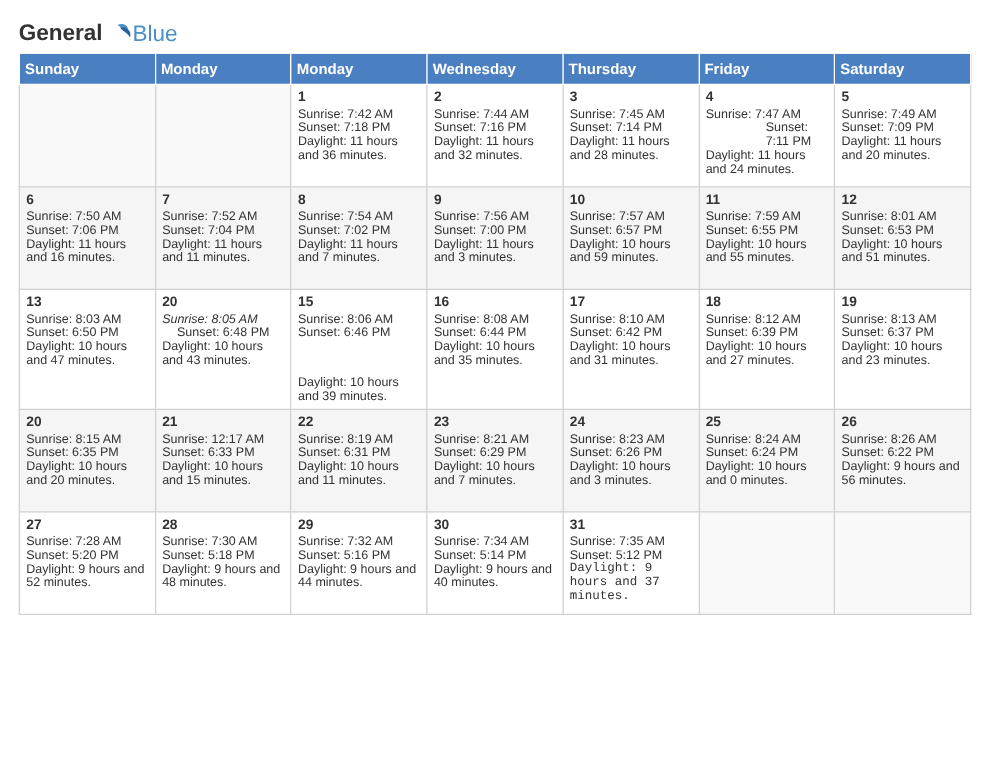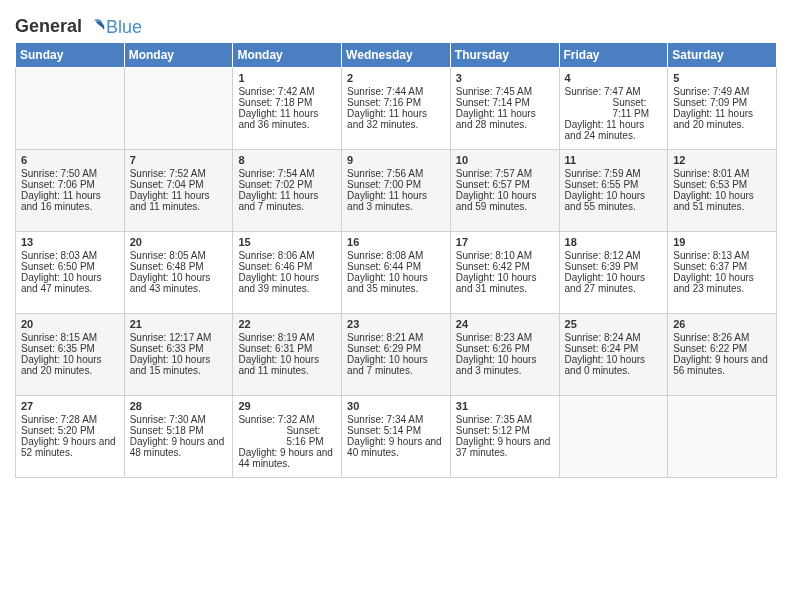--- a/index.html
+++ b/index.html
@@ -184,29 +184,29 @@
       </tr>
       <tr>
         <td>
           <span class="day-num">13</span>
           <span style="display: block;">Sunrise: 8:03 AM</span>
           <span style="display: block;">Sunset: 6:50 PM</span>
           <span style="display: block;">Daylight: 10 hours and 47 minutes.</span>
         </td>
         <td>
           <span class="day-num">20</span>
-          <span style="display: block;">Sunrise: 8:05 AM</span>
-          <span style="display: block;">Sunset: 6:48 PM</span>
+          <span style="display: block; font-style: italic;">Sunrise: 8:05 AM</span>
+          <span style="display: block; text-align: center;">Sunset: 6:48 PM</span>
           <span style="display: block;">Daylight: 10 hours and 43 minutes.</span>
         </td>
         <td>
           <span class="day-num">15</span>
           <span style="display: block;">Sunrise: 8:06 AM</span>
           <span style="display: block;">Sunset: 6:46 PM</span>
-          <span style="display: block;">Daylight: 10 hours and 39 minutes.</span>
+          <span style="display: block; margin-top: 29px;">Daylight: 10 hours and 39 minutes.</span>
         </td>
         <td>
           <span class="day-num">16</span>
           <span style="display: block;">Sunrise: 8:08 AM</span>
           <span style="display: block;">Sunset: 6:44 PM</span>
           <span style="display: block;">Daylight: 10 hours and 35 minutes.</span>
         </td>
         <td>
           <span class="day-num">17</span>
           <span style="display: block;">Sunrise: 8:10 AM</span>
@@ -279,32 +279,32 @@
         </td>
         <td>
           <span class="day-num">28</span>
           <span style="display: block;">Sunrise: 7:30 AM</span>
           <span style="display: block;">Sunset: 5:18 PM</span>
           <span style="display: block;">Daylight: 9 hours and 48 minutes.</span>
         </td>
         <td>
           <span class="day-num">29</span>
           <span style="display: block;">Sunrise: 7:32 AM</span>
-          <span style="display: block; margin-left: 48px;">Sunset: 5:16 PM</span>
+          <span style="display: block;">Sunset: 5:16 PM</span>
           <span style="display: block;">Daylight: 9 hours and 44 minutes.</span>
         </td>
         <td>
           <span class="day-num">30</span>
           <span style="display: block;">Sunrise: 7:34 AM</span>
           <span style="display: block;">Sunset: 5:14 PM</span>
           <span style="display: block;">Daylight: 9 hours and 40 minutes.</span>
         </td>
         <td>
           <span class="day-num">31</span>
           <span style="display: block;">Sunrise: 7:35 AM</span>
           <span style="display: block;">Sunset: 5:12 PM</span>
-          <span style="display: block;">Daylight: 9 hours and 37 minutes.</span>
+          <span style="display: block; font-family: Liberation Mono, monospace;">Daylight: 9 hours and 37 minutes.</span>
         </td>
         <td class="empty-cell"></td>
         <td class="empty-cell"></td>
       </tr>
     </tbody>
 </table>
 
 </body></html>

